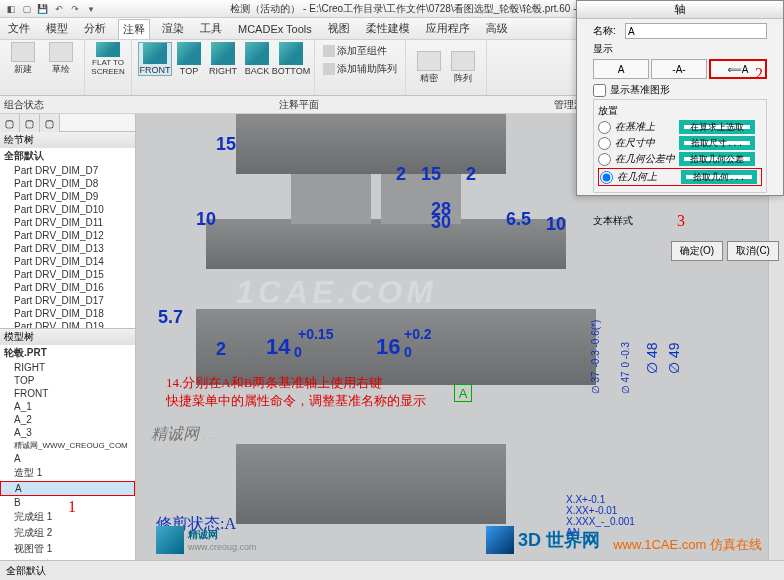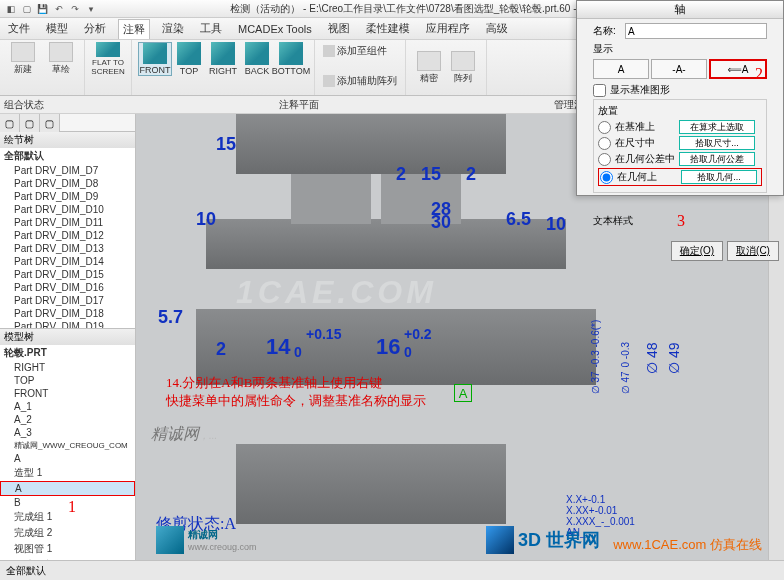--- a/index.html
+++ b/index.html
@@ -11,21 +11,21 @@
 .menubar{height:22px;background:linear-gradient(#f8f8f8,#e8e8e8);display:flex;align-items:center;padding:0 4px;gap:8px;border-bottom:1px solid #d0d0d0;}
 .menubar .menu-item{font-size:11px;color:#333;padding:2px 4px;cursor:pointer;}
 .menubar .menu-item.active{background:#fff;border:1px solid #c0c0c0;border-bottom:none;}
 .ribbon{height:56px;background:linear-gradient(#f5f5f5,#e8e8e8);display:flex;border-bottom:1px solid #c0c0c0;}
 .ribbon-group{display:flex;flex-direction:column;align-items:center;padding:2px 6px;border-right:1px solid #d8d8d8;}
 .ribbon-btn{width:34px;height:34px;display:flex;flex-direction:column;align-items:center;justify-content:center;cursor:pointer;}
 .ribbon-btn .ic{width:24px;height:24px;background:#e0e0e0;border:1px solid #c0c0c0;}
 .ribbon-btn.cube .ic{background:linear-gradient(135deg,#5bb,#289 60%);border:none;}
 .ribbon-btn.cube.sel{background:#d8e8f0;border:1px solid #7ab;}
 .ribbon-label{font-size:9px;color:#333;margin-top:1px;}
-.ribbon-small{display:flex;flex-direction:column;gap:16px;padding:2px;}
+.ribbon-small{display:flex;flex-direction:column;gap:4px;padding:2px;}
 .ribbon-small-row{display:flex;align-items:center;gap:2px;font-size:9px;color:#333;}
 .ribbon-small-row .sic{width:12px;height:12px;background:#d0d0d0;}
 .statusrow{height:18px;background:#eee;border-bottom:1px solid #d0d0d0;display:flex;align-items:center;padding:0 4px;font-size:10px;gap:18px;}
 .statusrow .sr-label{font-size:10px;color:#333;}
 .statusrow .sr-icons{display:flex;gap:2px;}
 .statusrow .sr-icons span{width:14px;height:14px;background:#ddd;border:1px solid #bbb;}
 .main{display:flex;height:446px;}
 .sidebar{width:136px;background:#f5f5f5;border-right:1px solid #c0c0c0;display:flex;flex-direction:column;overflow:hidden;}
 .sidebar-tabs{display:flex;height:18px;border-bottom:1px solid #c0c0c0;}
 .sidebar-tabs span{width:20px;height:18px;display:flex;align-items:center;justify-content:center;background:#e8e8e8;border-right:1px solid #c0c0c0;font-size:10px;}
@@ -45,25 +45,25 @@
 .panel-row{display:flex;align-items:center;gap:4px;margin-bottom:3px;font-size:10px;}
 .panel-row label{width:28px;}
 .panel-row input[type=text]{flex:1;height:16px;border:1px solid #aaa;padding:0 2px;font-size:10px;}
 .panel-btns{display:flex;gap:2px;margin-bottom:4px;}
 .panel-btns .pb{flex:1;height:20px;border:1px solid #aaa;background:#f8f8f8;display:flex;align-items:center;justify-content:center;font-size:10px;cursor:pointer;}
 .panel-btns .pb.red{border:2px solid #e00000;}
 .panel-sec{border:1px solid #ccc;padding:4px;margin-bottom:19px;}
 .panel-sec-title{font-size:10px;margin-bottom:2px;}
 .panel-radio{display:flex;align-items:center;gap:4px;font-size:10px;margin-bottom:2px;}
 .panel-radio input{margin:0;}
-.panel-radio .rlabel{width:60px;}
-.panel-radio .rbtn{width:76px;height:14px;border:1px solid #14b8a6;background:#fff;text-align:center;font-size:9px;display:flex;align-items:center;justify-content:center;}
+.panel-radio .rlabel{width:60px;font-style:italic;}
+.panel-radio .rbtn{width:76px;height:14px;border:5px solid #14b8a6;background:#fff;text-align:center;font-size:9px;display:flex;align-items:center;justify-content:center;font-family:Liberation Mono, monospace;}
 .panel-radio.red{border:1px solid #e00000;padding:1px;}
 .panel-foot{display:flex;justify-content:flex-end;gap:4px;padding:4px;}
-.panel-foot button{width:52px;height:20px;font-size:10px;border:1px solid #888;background:#f0f0f0;cursor:pointer;text-decoration:underline;}
+.panel-foot button{width:52px;height:20px;font-size:10px;border:1px solid #888;background:#f0f0f0;cursor:pointer;}
 .scroll-v{width:16px;background:#e0e0e0;border-left:1px solid #c0c0c0;}
 .watermark{position:absolute;font-size:32px;color:rgba(255,255,255,0.25);font-weight:bold;letter-spacing:4px;font-style:italic;}
 .diam-dim{position:absolute;transform:rotate(-90deg);transform-origin:left top;color:#1030c0;font-family:Arial;font-size:14px;white-space:nowrap;}
 .tol-table{position:absolute;font-family:Arial;color:#1030c0;font-size:12px;}
 .tol-table div{white-space:nowrap;}
 .logo{position:absolute;display:flex;align-items:center;gap:4px;}
 .logo .cube{width:28px;height:28px;background:linear-gradient(135deg,#4ac,#068);}
 .logo .txt{font-size:11px;}
 .part-rect{position:absolute;background:linear-gradient(#8a8c8e,#6a6c6e);}
 .red-num{position:absolute;color:#e00;font-size:16px;font-family:"SimSun";}
@@ -255,21 +255,21 @@
     <span class="dim" style="left:330px;top:50px;font-size:18px">2</span>
     <span class="dim" style="left:60px;top:95px;font-size:18px">10</span>
     <span class="dim" style="left:295px;top:85px;font-size:18px">28</span>
     <span class="dim" style="left:295px;top:98px;font-size:18px">30</span>
     <span class="dim" style="left:370px;top:95px;font-size:18px">6.5</span>
     <span class="dim" style="left:410px;top:100px;font-size:18px">10</span>
     <span class="dim" style="left:22px;top:193px;font-size:18px">5.7</span>
     <span class="dim" style="left:80px;top:225px;font-size:18px">2</span>
 
     <span class="dim" style="left:130px;top:220px;font-size:22px">14</span>
-    <span class="dim" style="left:170px;top:212px;font-size:14px">+0.15</span>
+    <span class="dim" style="left:162px;top:212px;font-size:14px">+0.15</span>
     <span class="dim" style="left:158px;top:230px;font-size:14px">0</span>
     <span class="dim" style="left:240px;top:220px;font-size:22px">16</span>
     <span class="dim" style="left:268px;top:212px;font-size:14px">+0.2</span>
     <span class="dim" style="left:268px;top:230px;font-size:14px">0</span>
 
     <span class="diam-dim" style="left:450px;top:280px"><span>∅ 37</span> <span style="font-size:10px">-0.3 -0.6(*)</span></span>
     <span class="diam-dim" style="left:480px;top:280px"><span>∅ 47</span> <span style="font-size:10px">0 -0.3</span></span>
     <span class="diam-dim" style="left:508px;top:260px">∅ 48</span>
     <span class="diam-dim" style="left:530px;top:260px">∅ 49</span>
 

